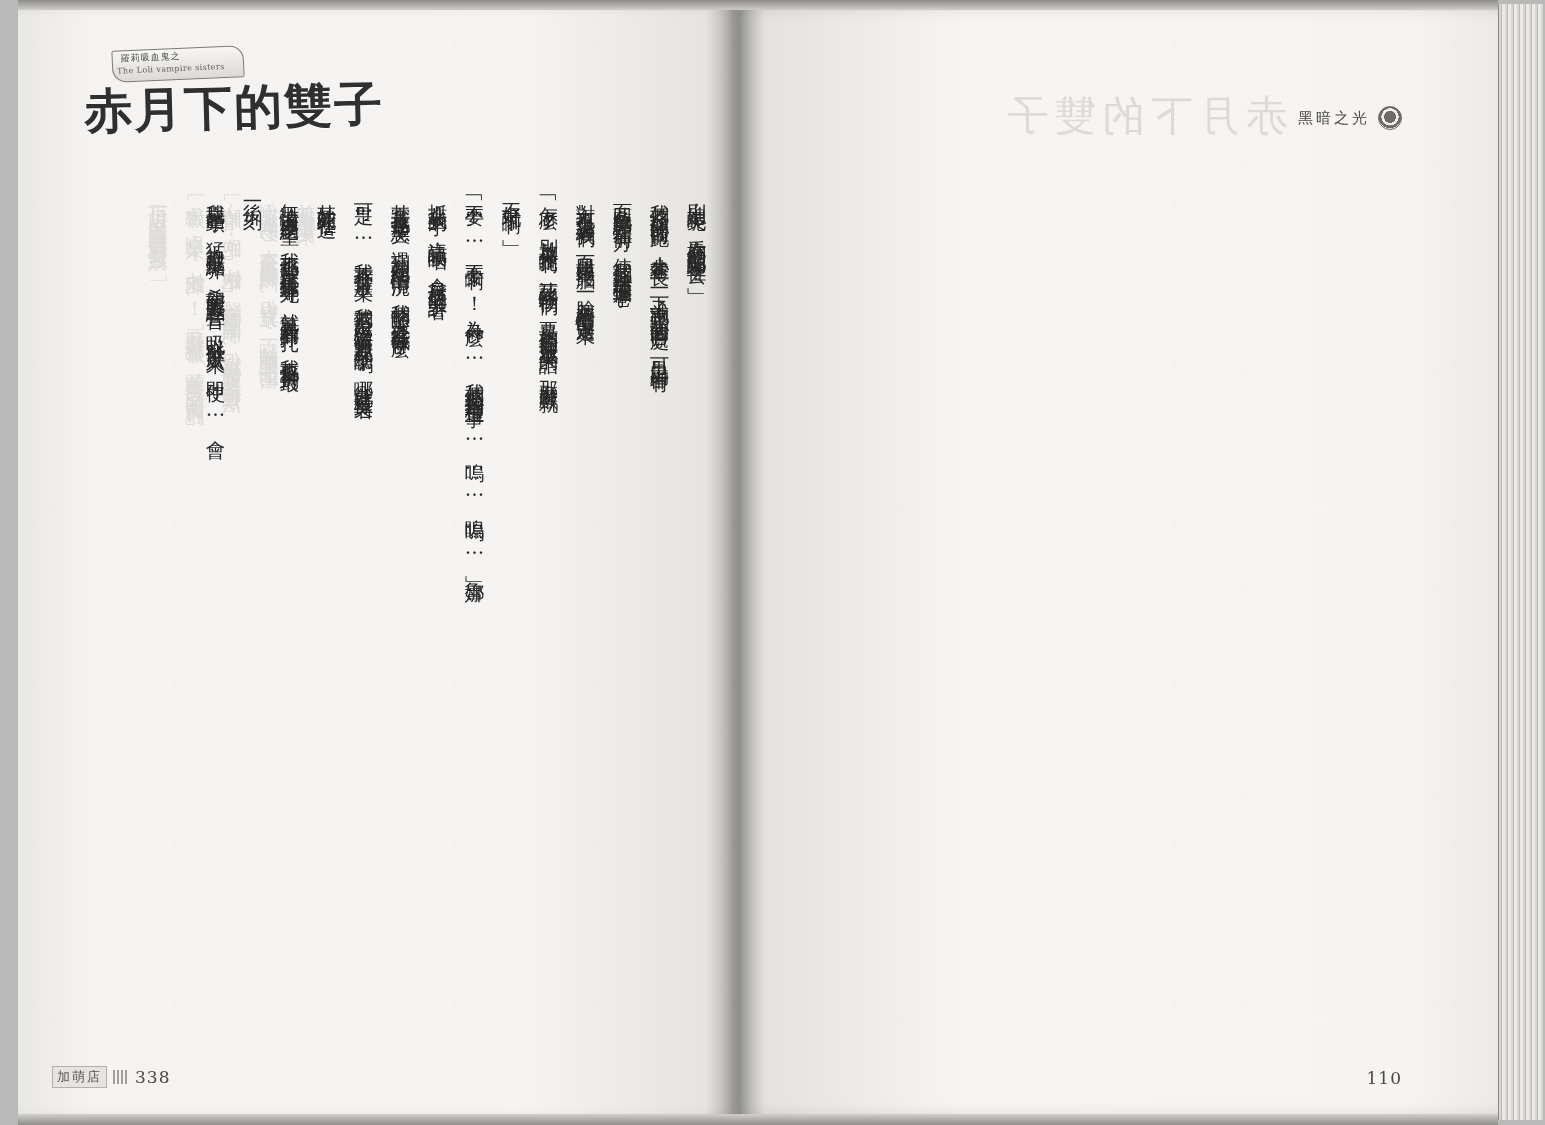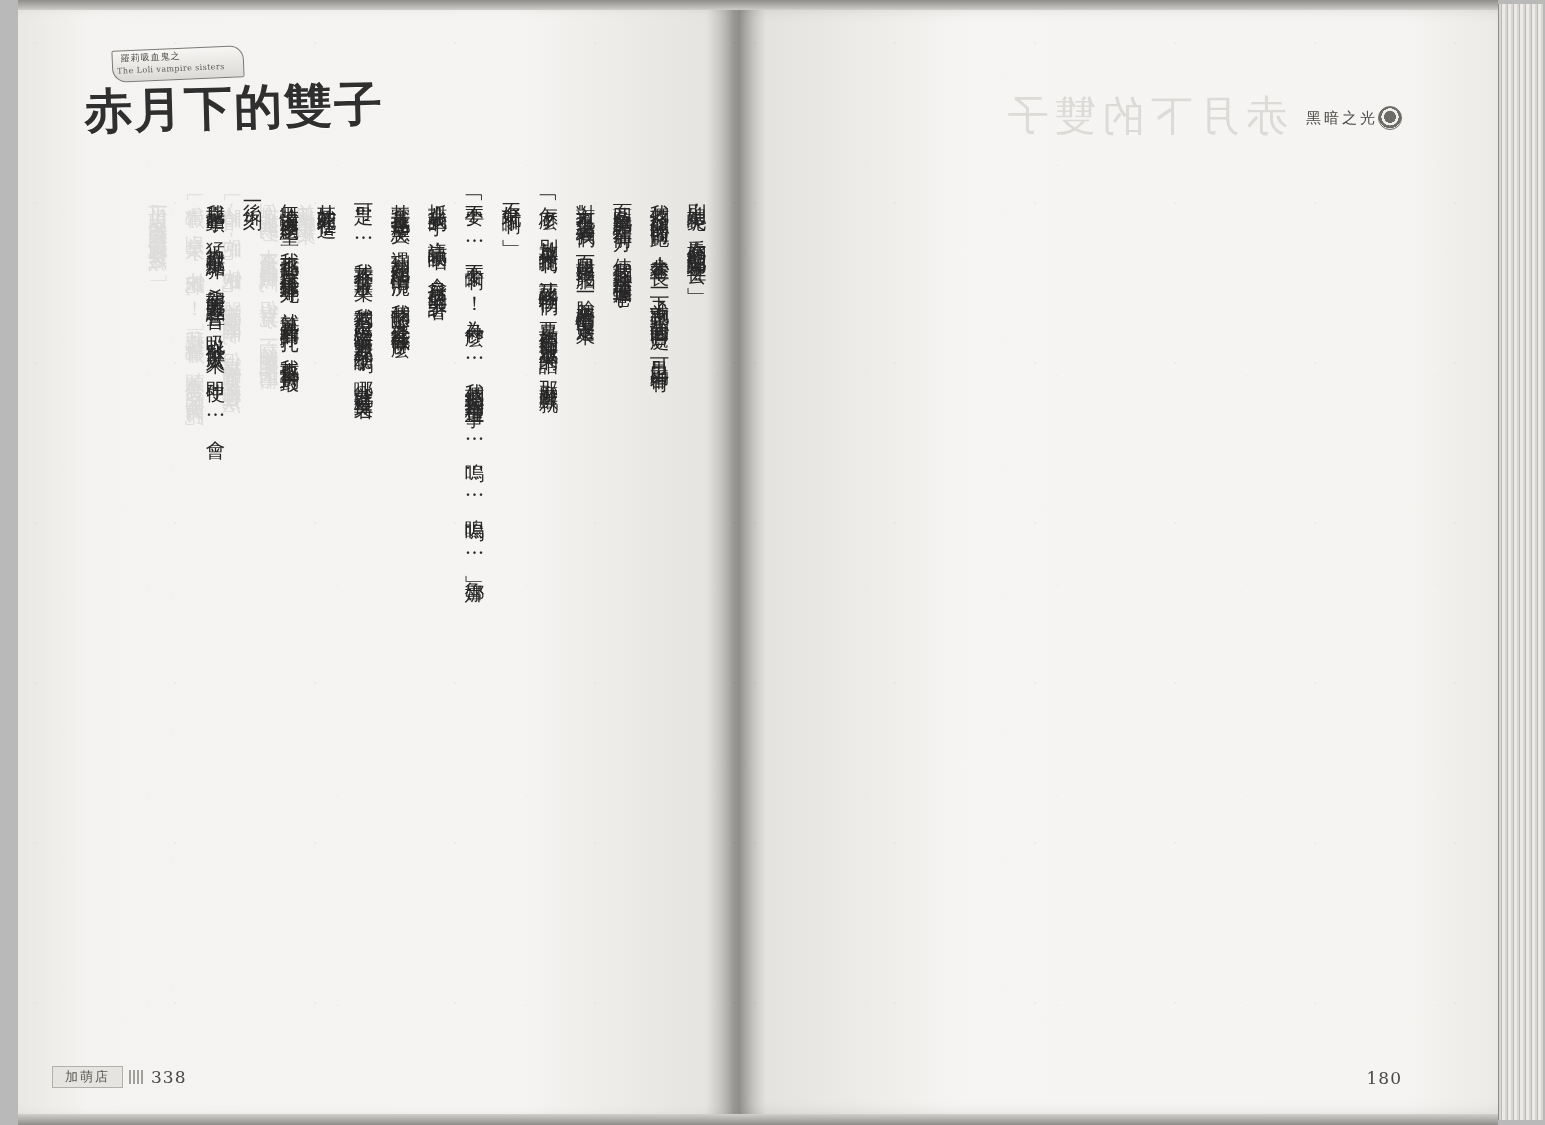--- a/index.html
+++ b/index.html
@@ -129,20 +129,21 @@
     text-shadow: 0 1px 0 rgba(255,255,255,0.7);
   }
 
   
   .runhead {
     position: absolute;
     right: 96px;
     top: 98px;
     display: flex;
     align-items: center;
+    gap: 8px;
     text-align: center;
   }
   .runhead .rh-text {
     font-size: 15px;
     letter-spacing: 3px;
     color: #4c4a46;
     font-family: "DejaVu Serif", serif;
   }
   .runhead .rh-mark {
     width: 22px;
@@ -223,21 +224,21 @@
     gap: 6px;
   }
   .folio.left-folio { left: 34px; }
   .folio.right-folio { right: 96px; }
   .folio .stamp {
     font-size: 13px;
     letter-spacing: 2px;
     color: #5a5854;
     background: #e6e4e0;
     border: 1px solid #b3b0ab;
-    padding: 1px 12px;
+    padding: 1px 4px;
   }
   .folio .bars {
     display: inline-block;
     width: 16px; height: 14px;
     background: repeating-linear-gradient(to right, #8d8b87 0 2px, transparent 2px 4px);
     opacity: .8;
   }
   .folio .num { font-size: 17px; letter-spacing: 1px; }
 
   
@@ -304,21 +305,21 @@
     <div class="speckle"></div>
 
     <div class="ghost-art">赤月下的雙子</div>
 
     <div class="runhead">
       <span class="rh-text">黑暗之光</span>
       <span class="rh-mark"></span>
     </div>
 
     <div class="folio right-folio">
-      <span class="num">180</span>
+      <span class="num">110</span>
     </div>
   </div>
 
   <div class="gutter"></div>
   <div class="edge"></div>
   <div class="edge-top"></div>
   <div class="edge-bottom"></div>
 
 </div>
 

